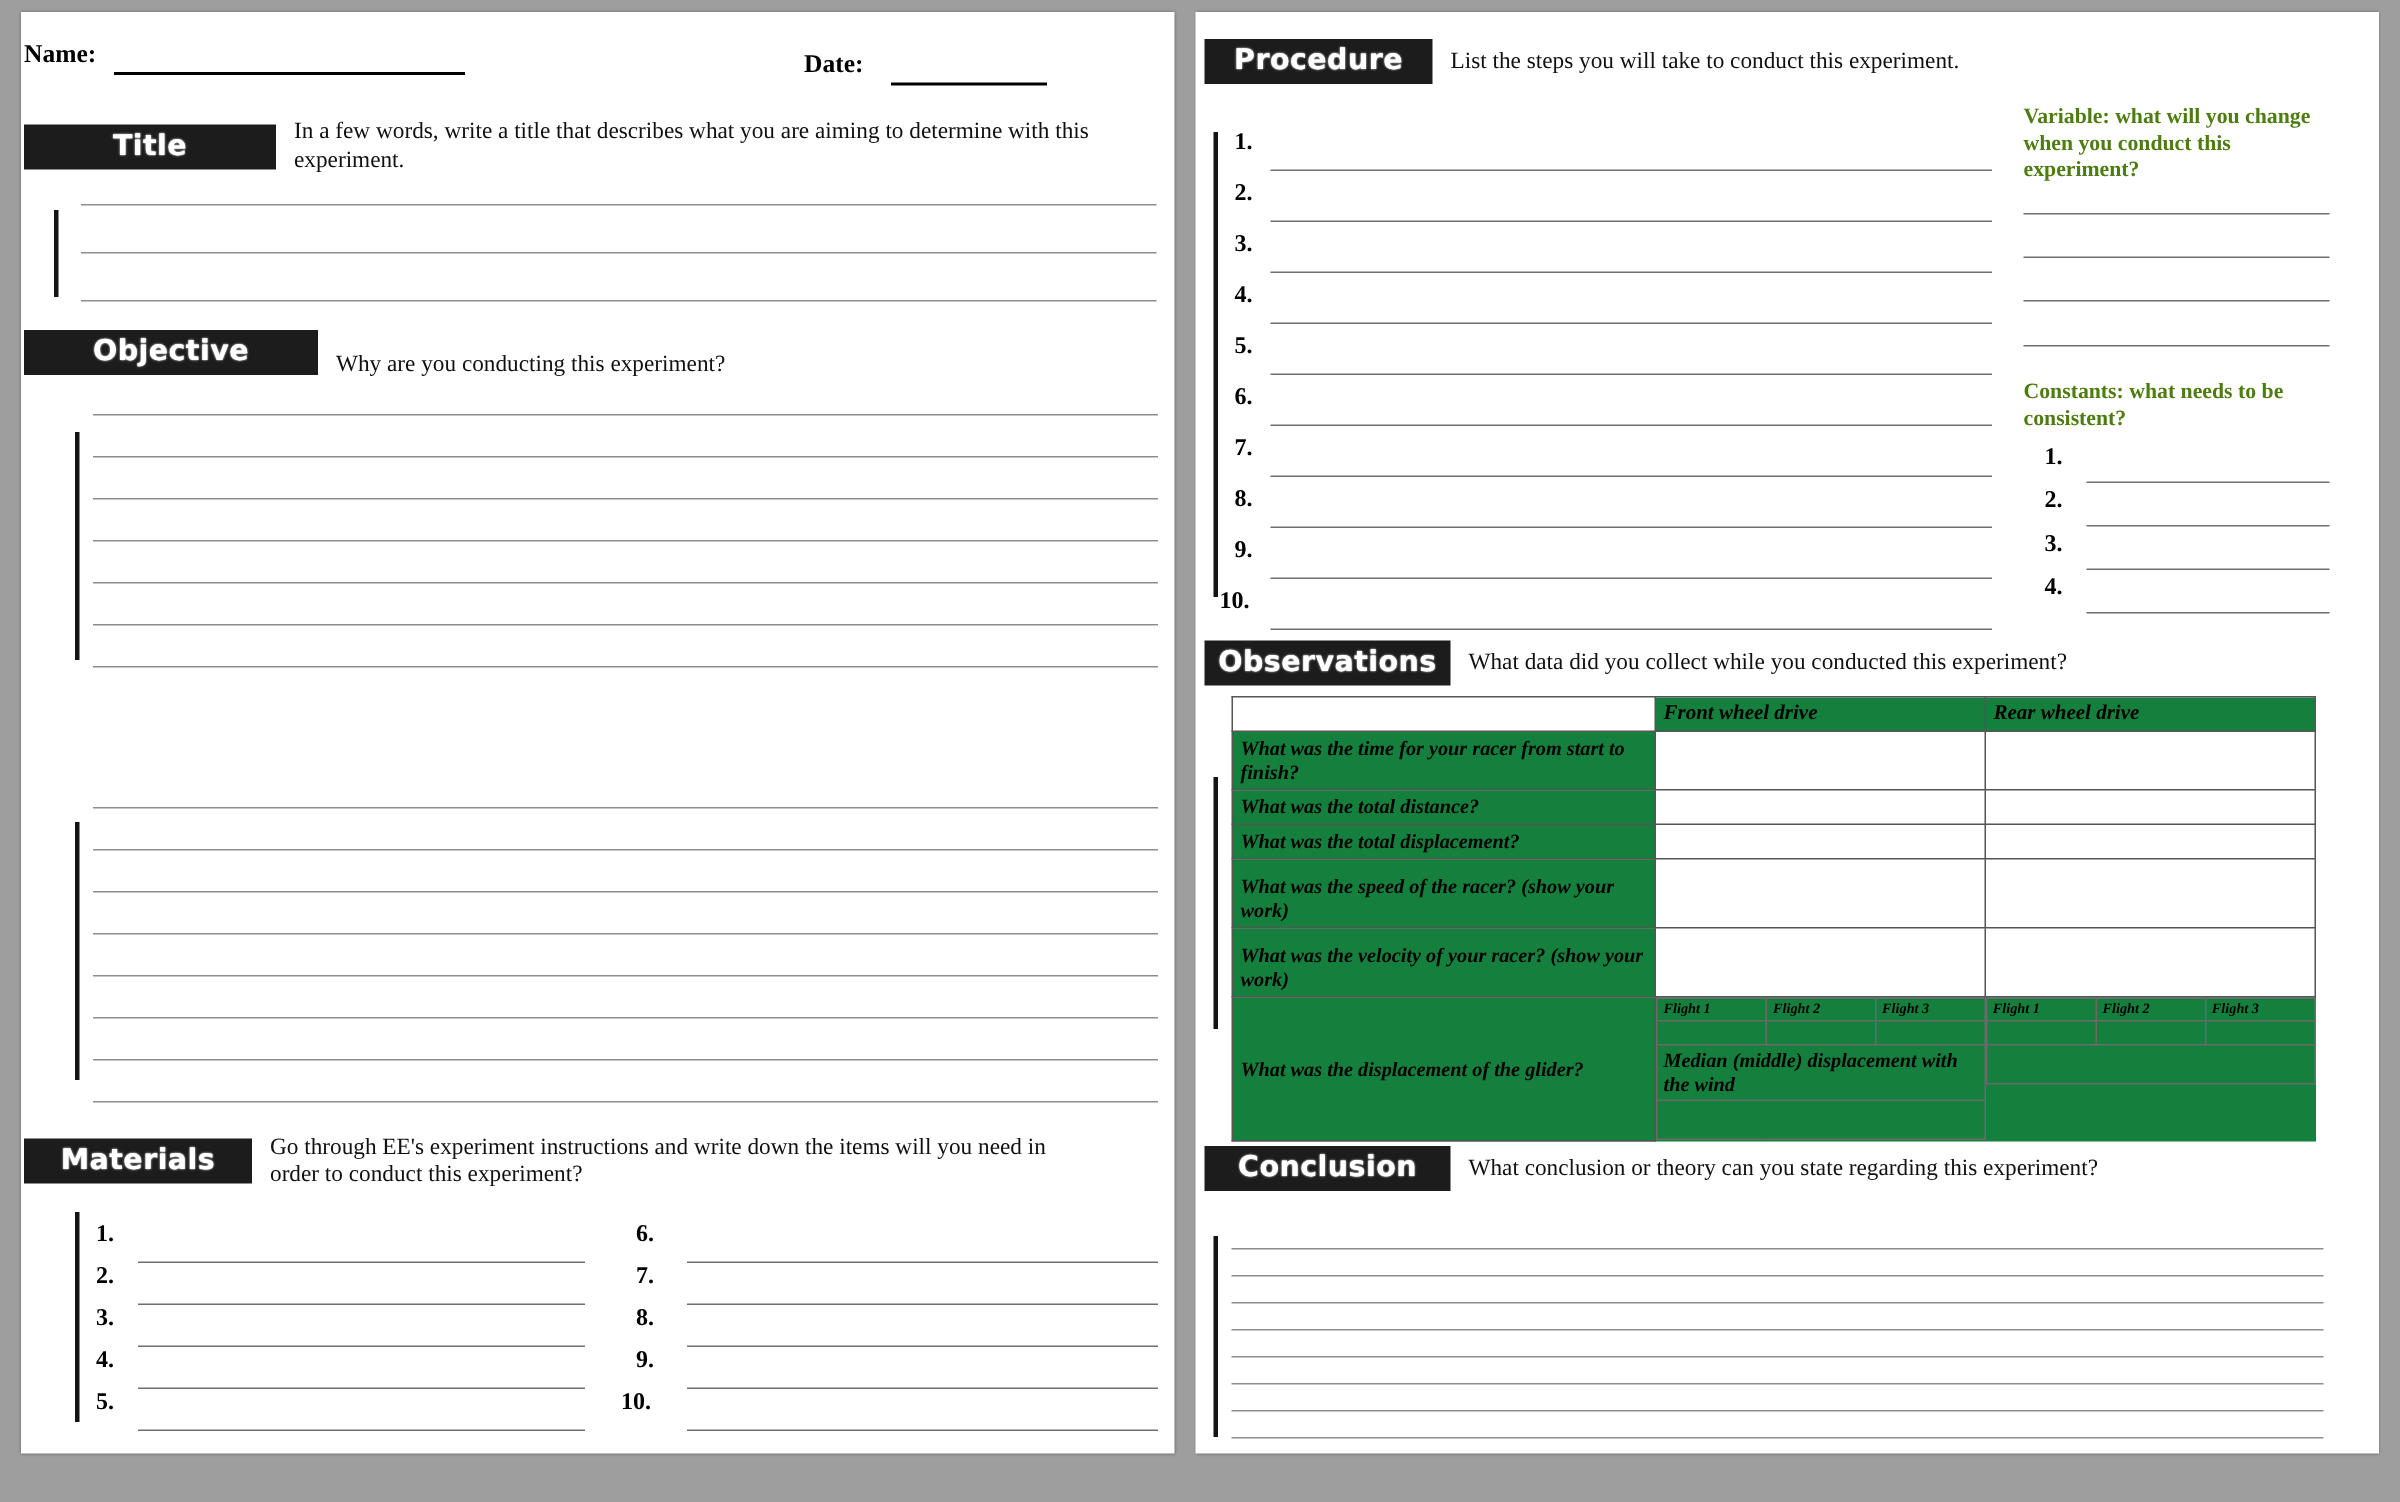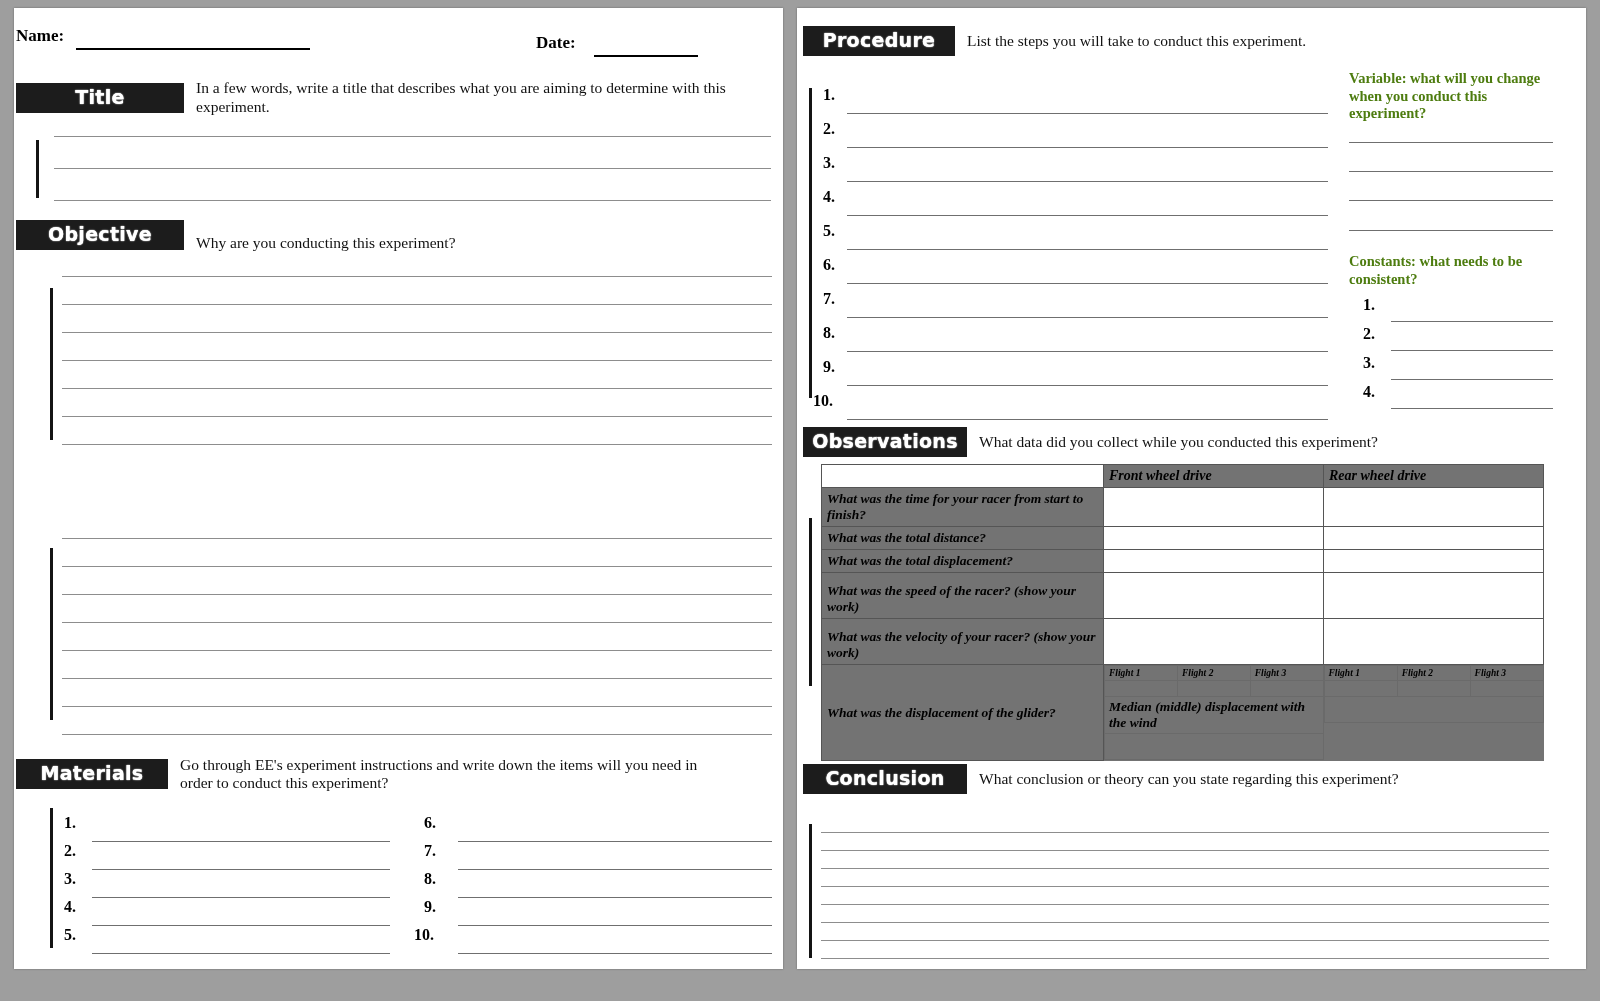--- a/index.html
+++ b/index.html
@@ -123,21 +123,21 @@
   }
   .obs-table td, .obs-table th {
     border: 1.2px solid #555;
     padding: 3px 5px;
     font-size: 13.5px;
     font-style: italic;
     font-weight: bold;
     color: #000;
     text-align: left;
     vertical-align: top;
-    background: #737373;
+    background: #15803d;
   }
   .obs-table .hdr { font-size: 14px; }
   .obs-table .empty { background: #fff; }
   .obs-table .flight-lbl {
     font-size: 9.5px;
     font-style: italic;
     font-weight: bold;
     padding: 2px 4px;
     text-align: left;
   }
@@ -173,21 +173,21 @@
     <span class="sec-label" style="width:168px;">Title</span><span class="sec-prompt" style="width:565px;">In a few words, write a title that describes what you are aiming to determine with this experiment.</span>
   </div>
   <div class="accent-bar" style="left:22px; top:132px; height:58px;"></div>
   <div class="lines" style="left:40px; top:104px; width:717px; height:96px;">
     <span class="wline" style="top:24px;"></span>
     <span class="wline" style="top:56px;"></span>
     <span class="wline" style="top:88px;"></span>
   </div>
 
   <div class="sec-head" style="left:2px; top:210px; width:760px;">
-    <span class="sec-label" style="width:168px;">Objective</span><span class="sec-prompt" style="width:540px;margin-top:16px;">Why are you conducting this experiment?</span>
+    <span class="sec-label" style="width:196px;">Objective</span><span class="sec-prompt" style="width:540px;margin-top:16px;">Why are you conducting this experiment?</span>
   </div>
   <div class="accent-bar" style="left:36px; top:280px; height:152px;"></div>
   <div class="lines" style="left:48px; top:244px; width:710px; height:200px;">
     <span class="wline" style="top:24px;"></span>
     <span class="wline" style="top:52px;"></span>
     <span class="wline" style="top:80px;"></span>
     <span class="wline" style="top:108px;"></span>
     <span class="wline" style="top:136px;"></span>
     <span class="wline" style="top:164px;"></span>
     <span class="wline" style="top:192px;"></span>

